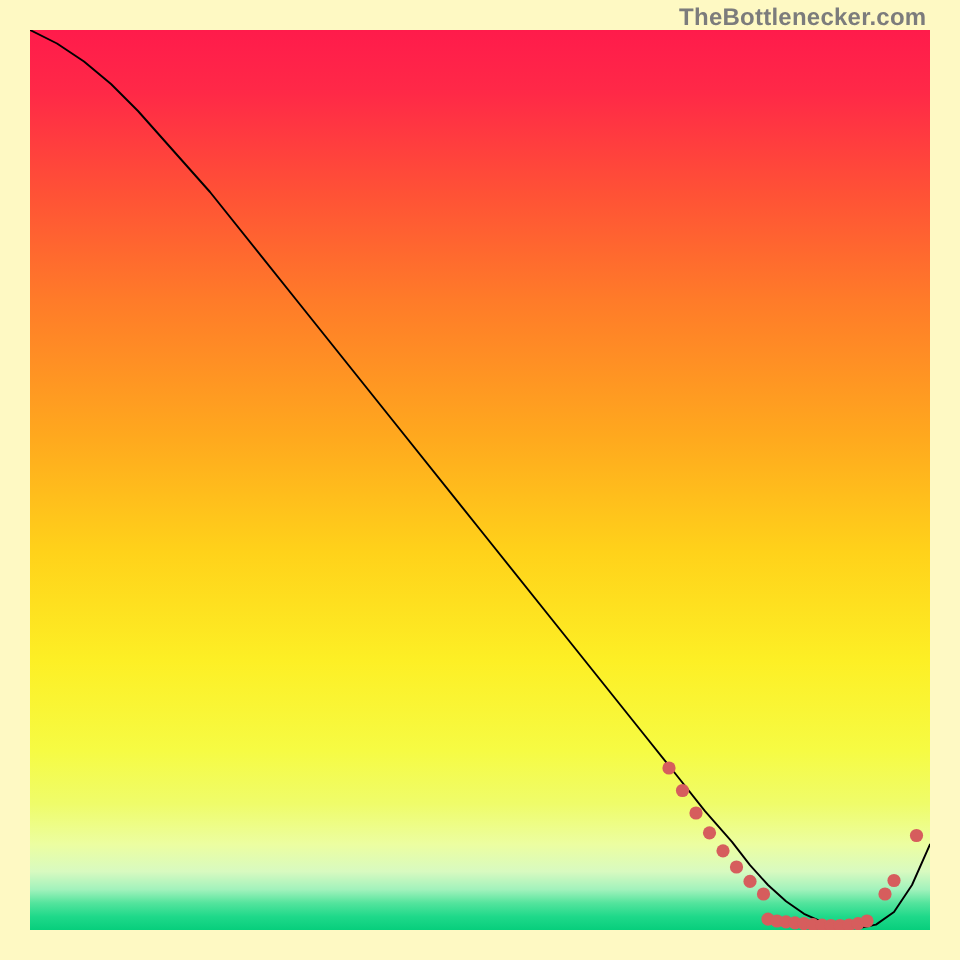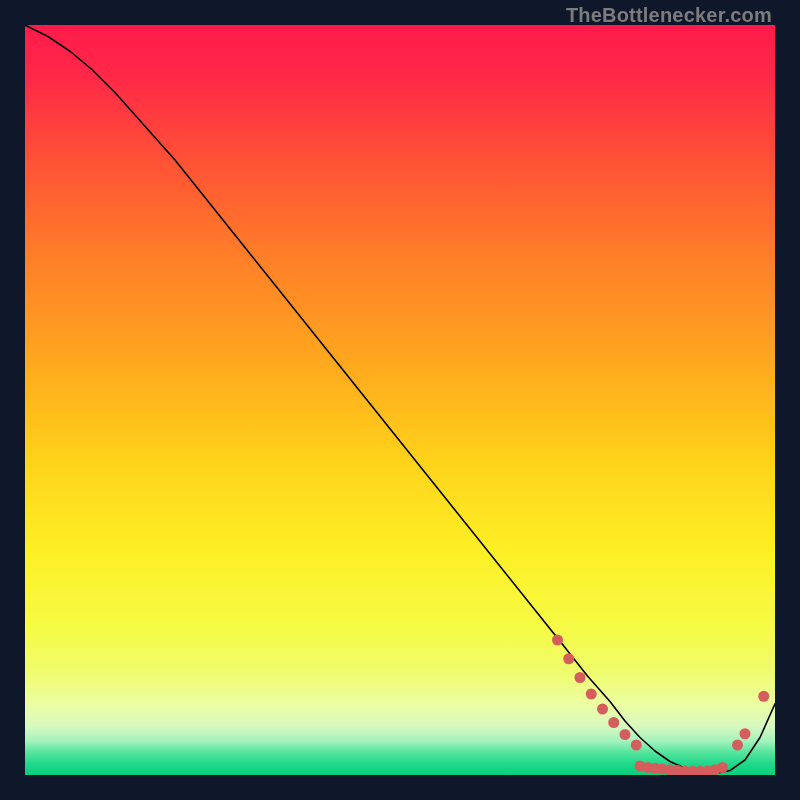--- a/index.html
+++ b/index.html
@@ -8,21 +8,21 @@
     width: 800px;
     height: 800px;
     overflow: hidden;
     background: #000;
     font-family: Arial, Helvetica, sans-serif;
   }
   .frame {
     position: relative;
     width: 800px;
     height: 800px;
-    background: #0f172a;
+    background: #fef9c3;
   }
   .plot {
     position: absolute;
     left: 25px;
     top: 25px;
     width: 750px;
     height: 750px;
   }
   .watermark {
     position: absolute;

